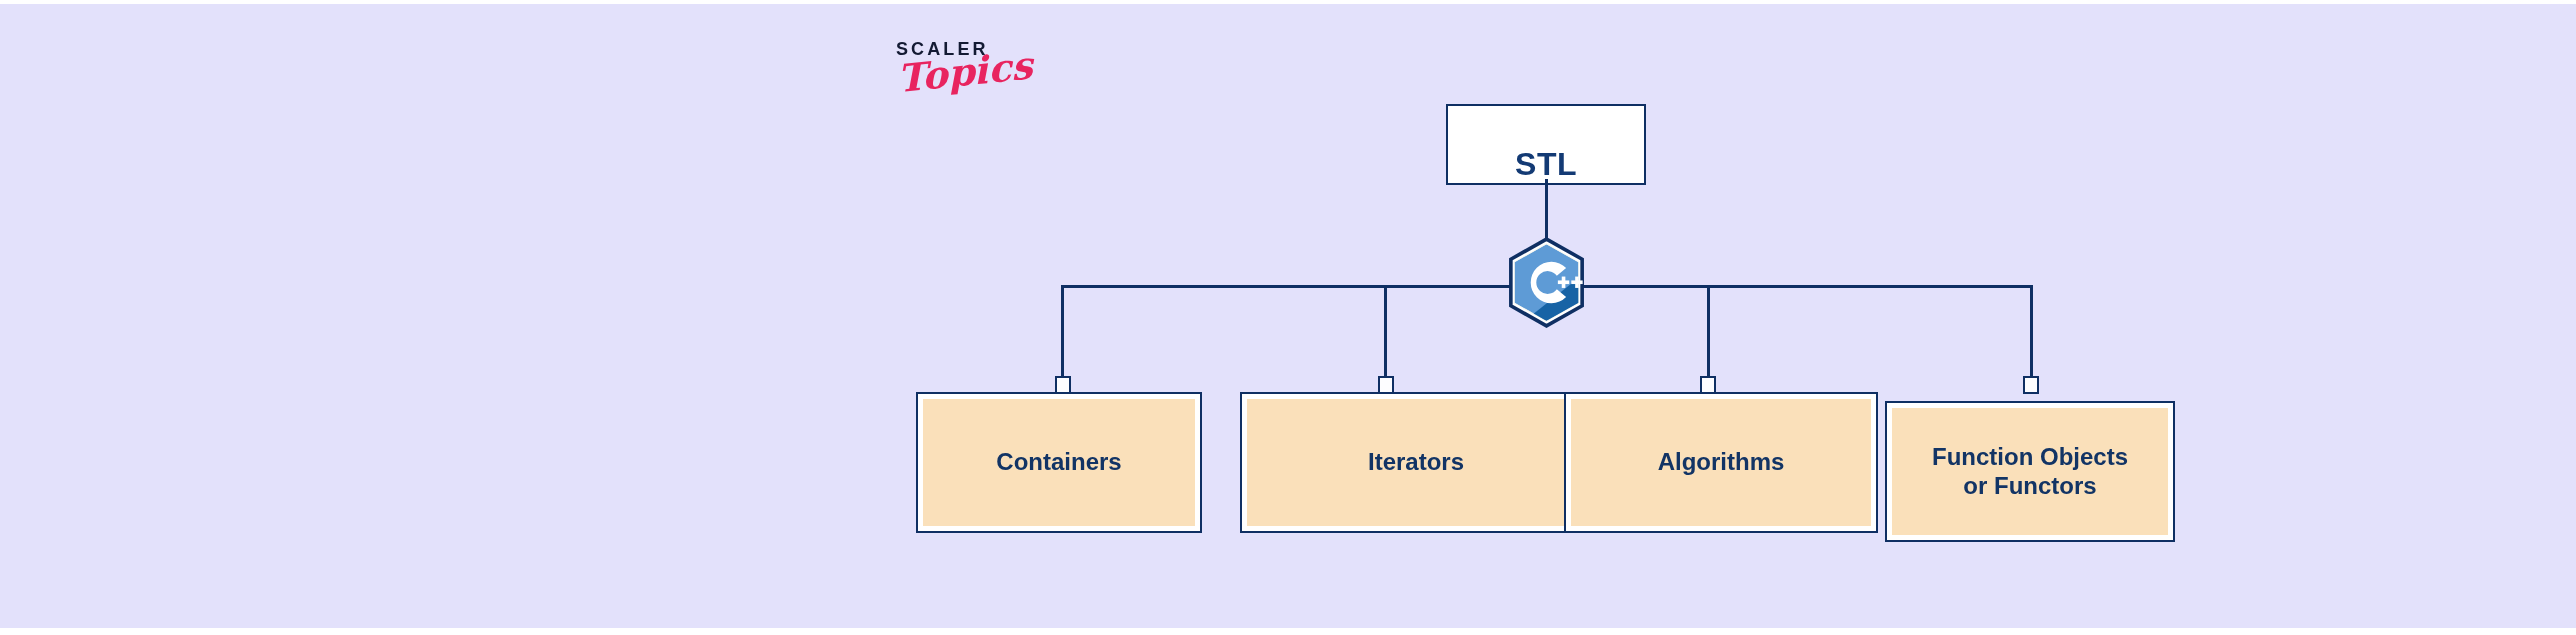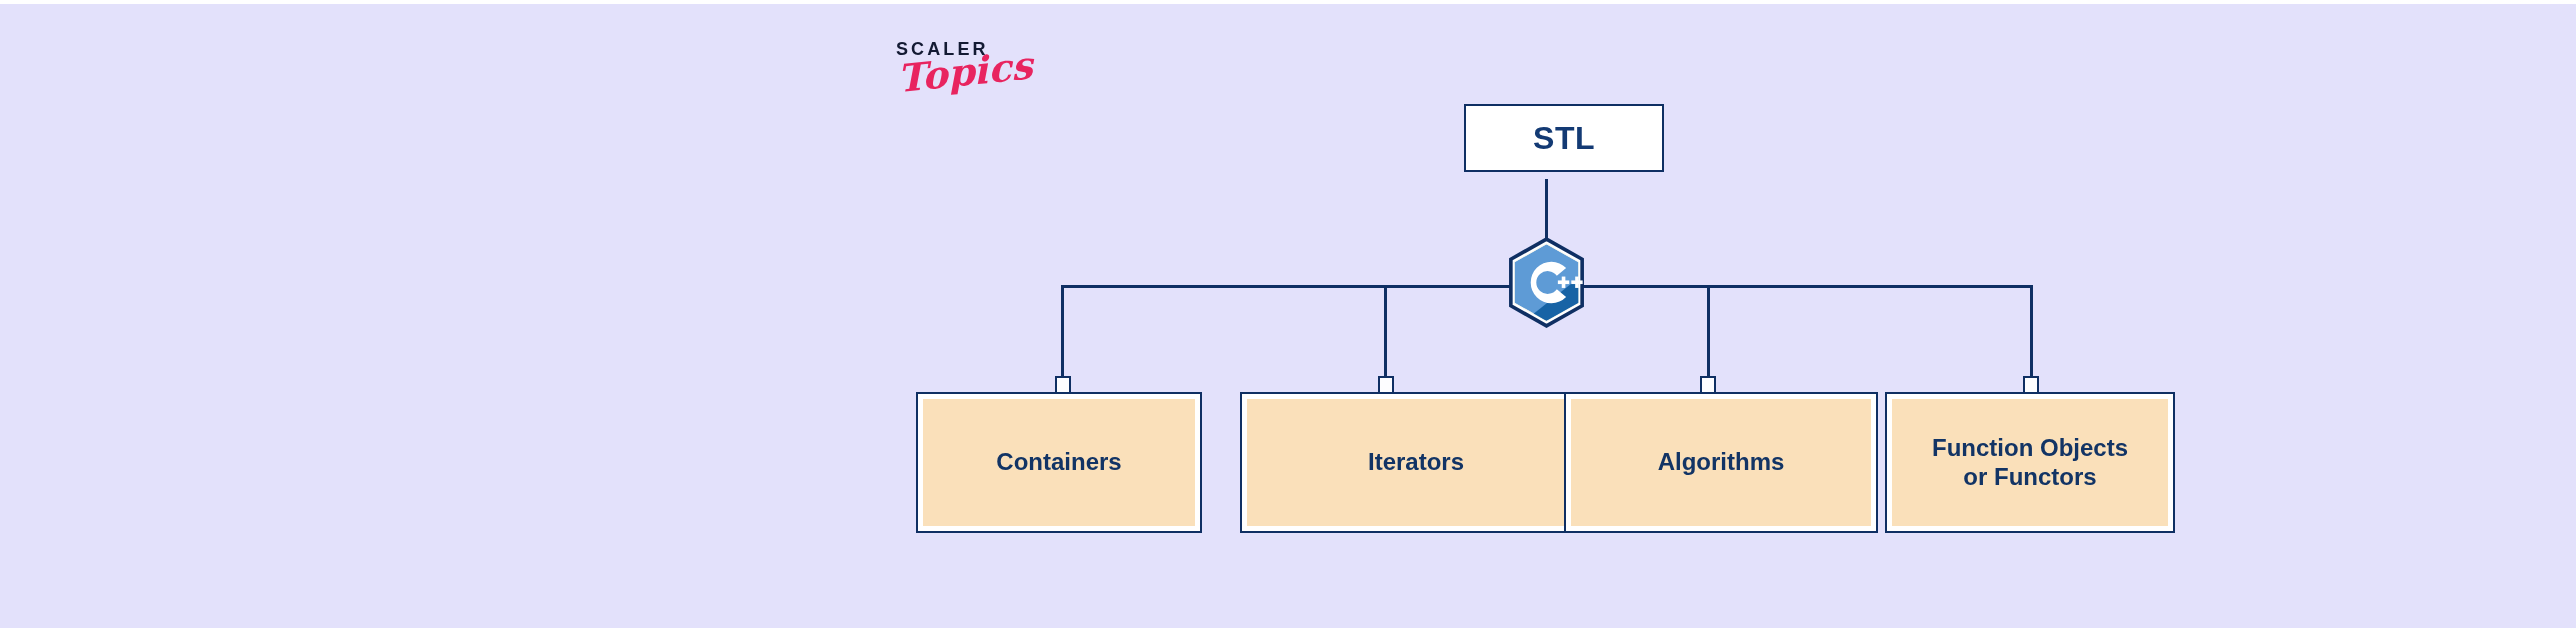--- a/index.html
+++ b/index.html
@@ -58,28 +58,27 @@
     transform: rotate(-6deg) skewX(-6deg);
     transform-origin: left center;
   }
 
   
   #stl-box {
     position: absolute;
     left: 1446px;
     top: 104px;
     width: 200px;
-    height: 68px;
+    height: 81px;
     background: #ffffff;
     border: 2.6px solid #0f2f63;
     box-sizing: border-box;
     display: flex;
-    align-items: center;
+    align-items: flex-end;
     justify-content: center;
-    margin-left: 18px;
   }
   #stl-label {
     font-size: 32px;
     font-weight: bold;
     color: #133a74;
     letter-spacing: 0.5px;
   }
 
   
   .line-v, .line-h {
@@ -204,20 +203,20 @@
       <span class="leaf-label">Iterators</span>
     </div>
   </div>
 
   <div class="leaf" style="left:1564px; width:314px;">
     <div class="leaf-inner">
       <span class="leaf-label">Algorithms</span>
     </div>
   </div>
 
-  <div class="leaf" style="left:1885px; width:290px;">
+  <div class="leaf" style="left:1885px; width:290px;margin-top:9px;">
     <div class="leaf-inner">
       <span class="leaf-label">Function Objects
 or Functors</span>
     </div>
   </div>
 </div>
 
 
 </body></html>

